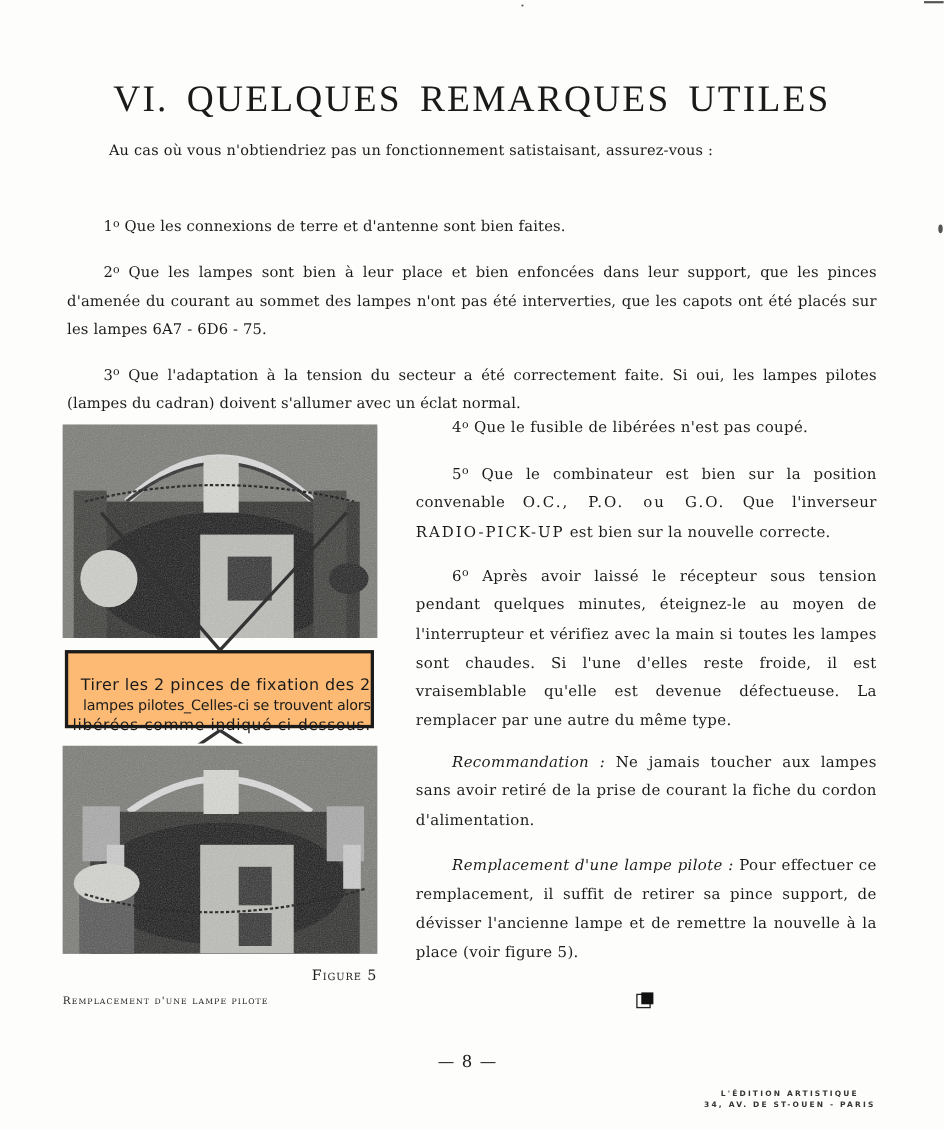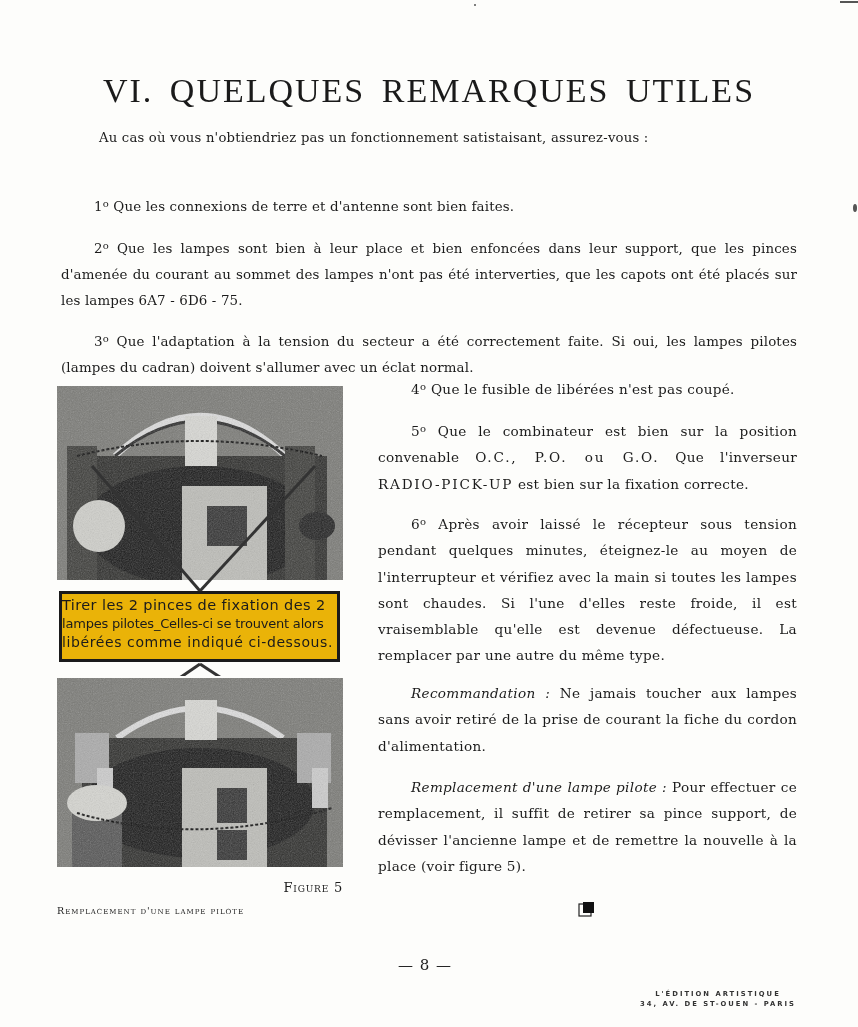--- a/index.html
+++ b/index.html
@@ -31,24 +31,24 @@
 
   
   .photo {
     left: 57px; width: 286px; overflow: hidden;
     background: #6e6e6a;
   }
   .photo svg { display: block; }
 
   .notice {
     left: 59px; top: 591px; width: 281px; height: 71px;
-    border: 3px solid #1b1b1b; background: #eab308;
+    border: 3px solid #1b1b1b; background: #fdba74;
     box-sizing: border-box;
     font-family: "DejaVu Sans", "Liberation Sans", sans-serif;
-    text-align: left; padding-top: 2px;
+    text-align: right; padding-top: 20px;
   }
   .notice .l1 { font-size: 14.5px; line-height: 19px; letter-spacing: 0.4px; }
   .notice .l2 { font-size: 13px; line-height: 18px; letter-spacing: -0.2px; }
   .notice .l3 { font-size: 14px; line-height: 19px; letter-spacing: 0.6px; }
 
   .fig-title { left: 57px; width: 286px; top: 880px; text-align: right;
                font-size: 13px; font-variant: small-caps; letter-spacing: 0.8px; }
   .fig-sub { left: 57px; width: 286px; top: 905px; text-align: left;
              font-size: 9.5px; font-variant: small-caps; letter-spacing: 1px; }
 
@@ -87,21 +87,21 @@
   <span class="ind"></span><span>4</span><span class="deg">o</span>
   <span>Que le fusible de libérées n'est pas coupé.</span>
 </div>
 
 <div class="abs col" style="top:416px;">
   <span class="ind"></span><span>5</span><span class="deg">o</span>
   <span>Que le combinateur est bien sur la position convenable</span>
   <span class="caps">O.C., P.O. ou G.O.</span>
   <span>Que l'inverseur</span>
   <span class="caps">RADIO-PICK-UP</span>
-  <span>est bien sur la fixation correcte.</span>
+  <span>est bien sur la nouvelle correcte.</span>
 </div>
 
 <div class="abs col" style="top:509px;">
   <span class="ind"></span><span>6</span><span class="deg">o</span>
   <span>Après avoir laissé le récepteur sous tension pendant quelques minutes, éteignez-le au moyen de l'interrupteur et vérifiez avec la main si toutes les lampes sont chaudes. Si l'une d'elles reste froide, il est vraisemblable qu'elle est devenue défectueuse. La remplacer par une autre du même type.</span>
 </div>
 
 <div class="abs col" style="top:680px;">
   <span class="ind"></span><span class="it">Recommandation :</span>
   <span>Ne jamais toucher aux lampes sans avoir retiré de la prise de courant la fiche du cordon d'alimentation.</span>

